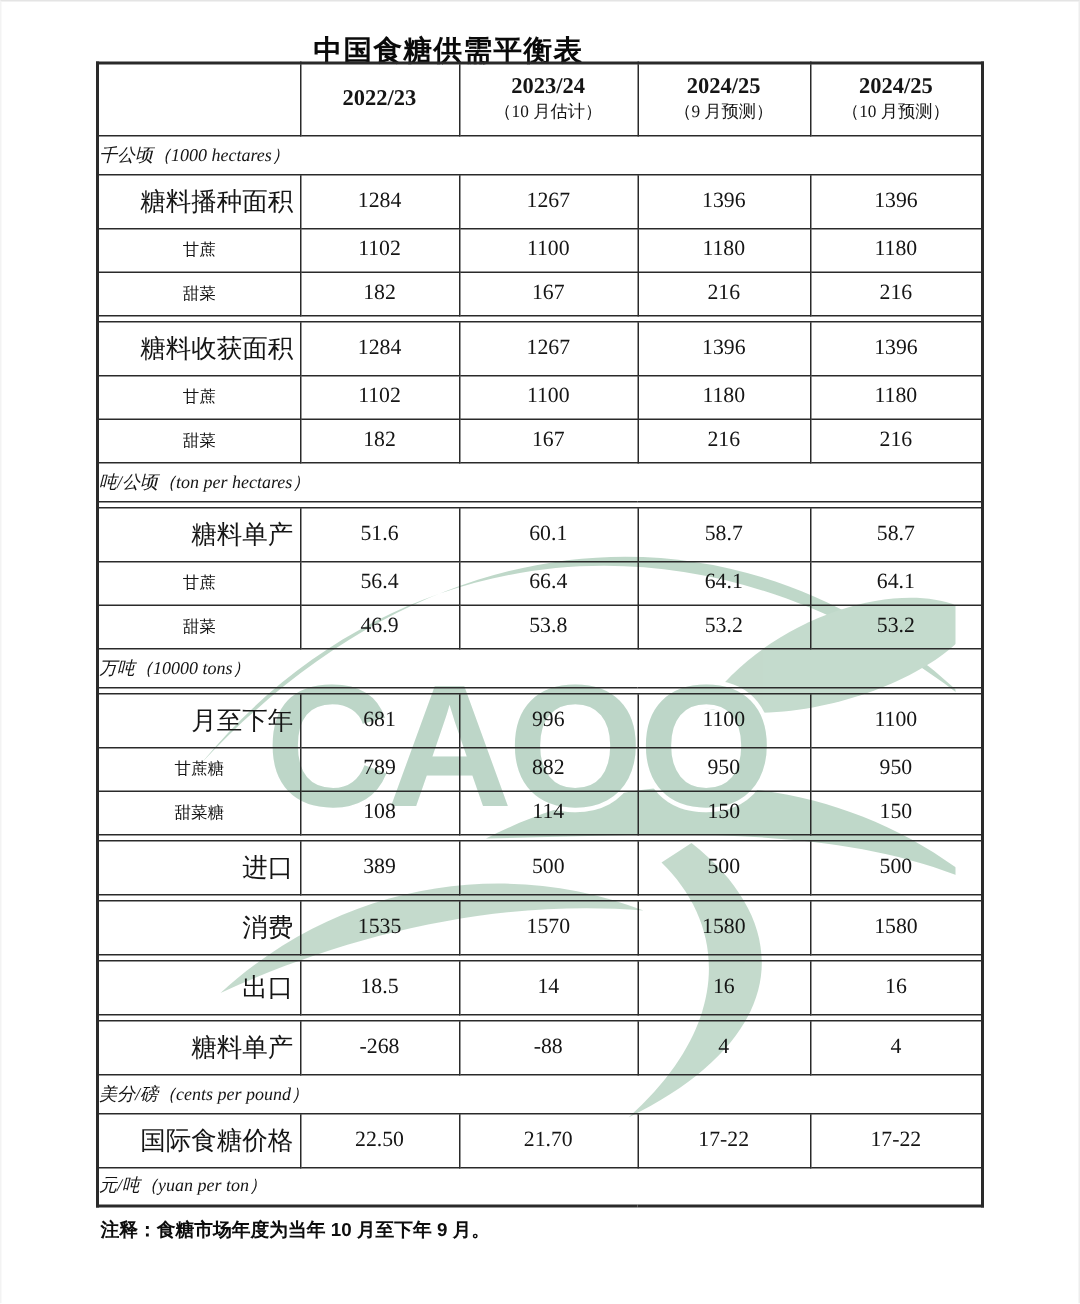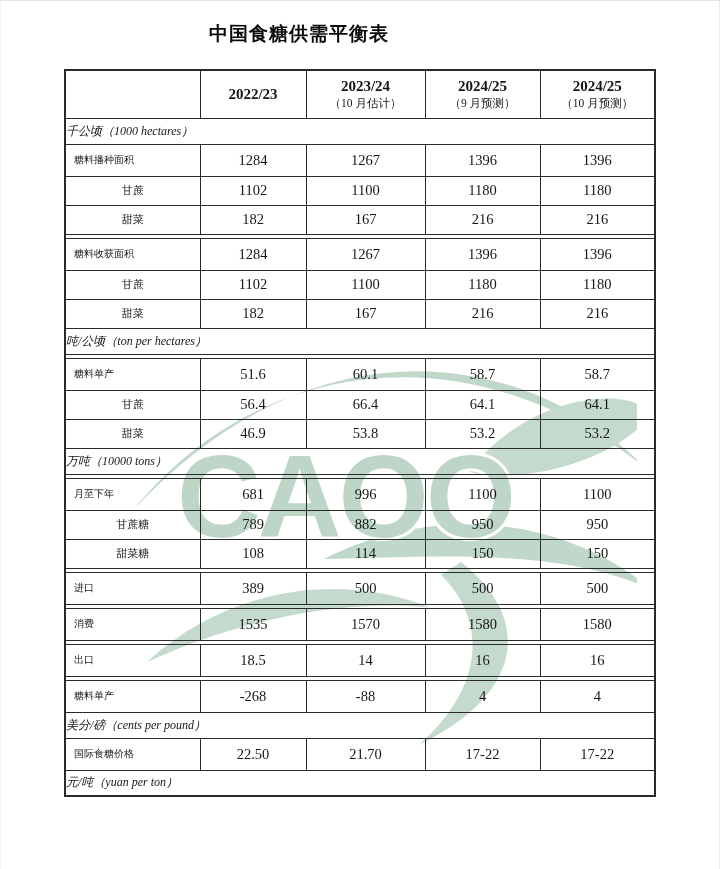--- a/index.html
+++ b/index.html
@@ -24,21 +24,21 @@
     font-weight:bold; font-size:19px; letter-spacing:1px;
     color:#0a0a0a;
   }
   
   .watermark {
     position:absolute; left:88px; top:286px;
     width:548px; height:478px;
     z-index:0; pointer-events:none;
   }
   .table-wrap {
-    position:absolute; left:63px; top:68px; width:656px;
+    position:absolute; left:63px; top:40px; width:656px;
     z-index:1;
   }
   table.balance {
     border-collapse:collapse;
     width:590px; table-layout:fixed;
     background:transparent;
   }
   table.balance col.c0 { width:135px; }
   table.balance col.c1 { width:106px; }
   table.balance col.c2 { width:119px; }
@@ -53,21 +53,21 @@
   tr.header-row th { height:48px; text-align:center; padding:2px 1px; }
   .yr { font-weight:bold; font-size:15px; line-height:18px; }
   .note { font-weight:normal; font-size:11.5px; line-height:15px; margin-top:1px; }
   tr.section-row td {
     height:26px; text-align:left;
     font-style:italic; font-size:12px;
     padding:2px 0;
   }
   tr.main-row td, tr.sub-row td { font-size:14.5px; }
   tr.main-row td.lbl {
-    text-align:left; padding:6px 4px 6px 8px; height:32px; font-size:10px;
+    text-align:right; padding:6px 4px 6px 8px; height:32px; font-size:17px;
   }
   tr.sub-row td.lbl {
     text-align:center; padding:5px 2px; height:29px; font-size:11px;
   }
   td.val { text-align:center; padding:4px 2px; }
   tr.spacer-row td {
     height:4px; padding:0; line-height:0; font-size:0;
     border-top:1px solid #2a2a2a; border-bottom:1px solid #2a2a2a;
   }
   .footnote {
@@ -274,15 +274,16 @@
             <td class="val">22.50</td>
             <td class="val">21.70</td>
             <td class="val">17-22</td>
             <td class="val">17-22</td>
           </tr>
           <tr class="section-row">
             <td colspan="5">元/吨（yuan per ton）</td>
           </tr>
         </tbody>
     </table>
+    <div class="footnote">注释：食糖市场年度为当年 10 月至下年 9 月。</div>
   </div>
 
 </div>
 
 </body></html>

